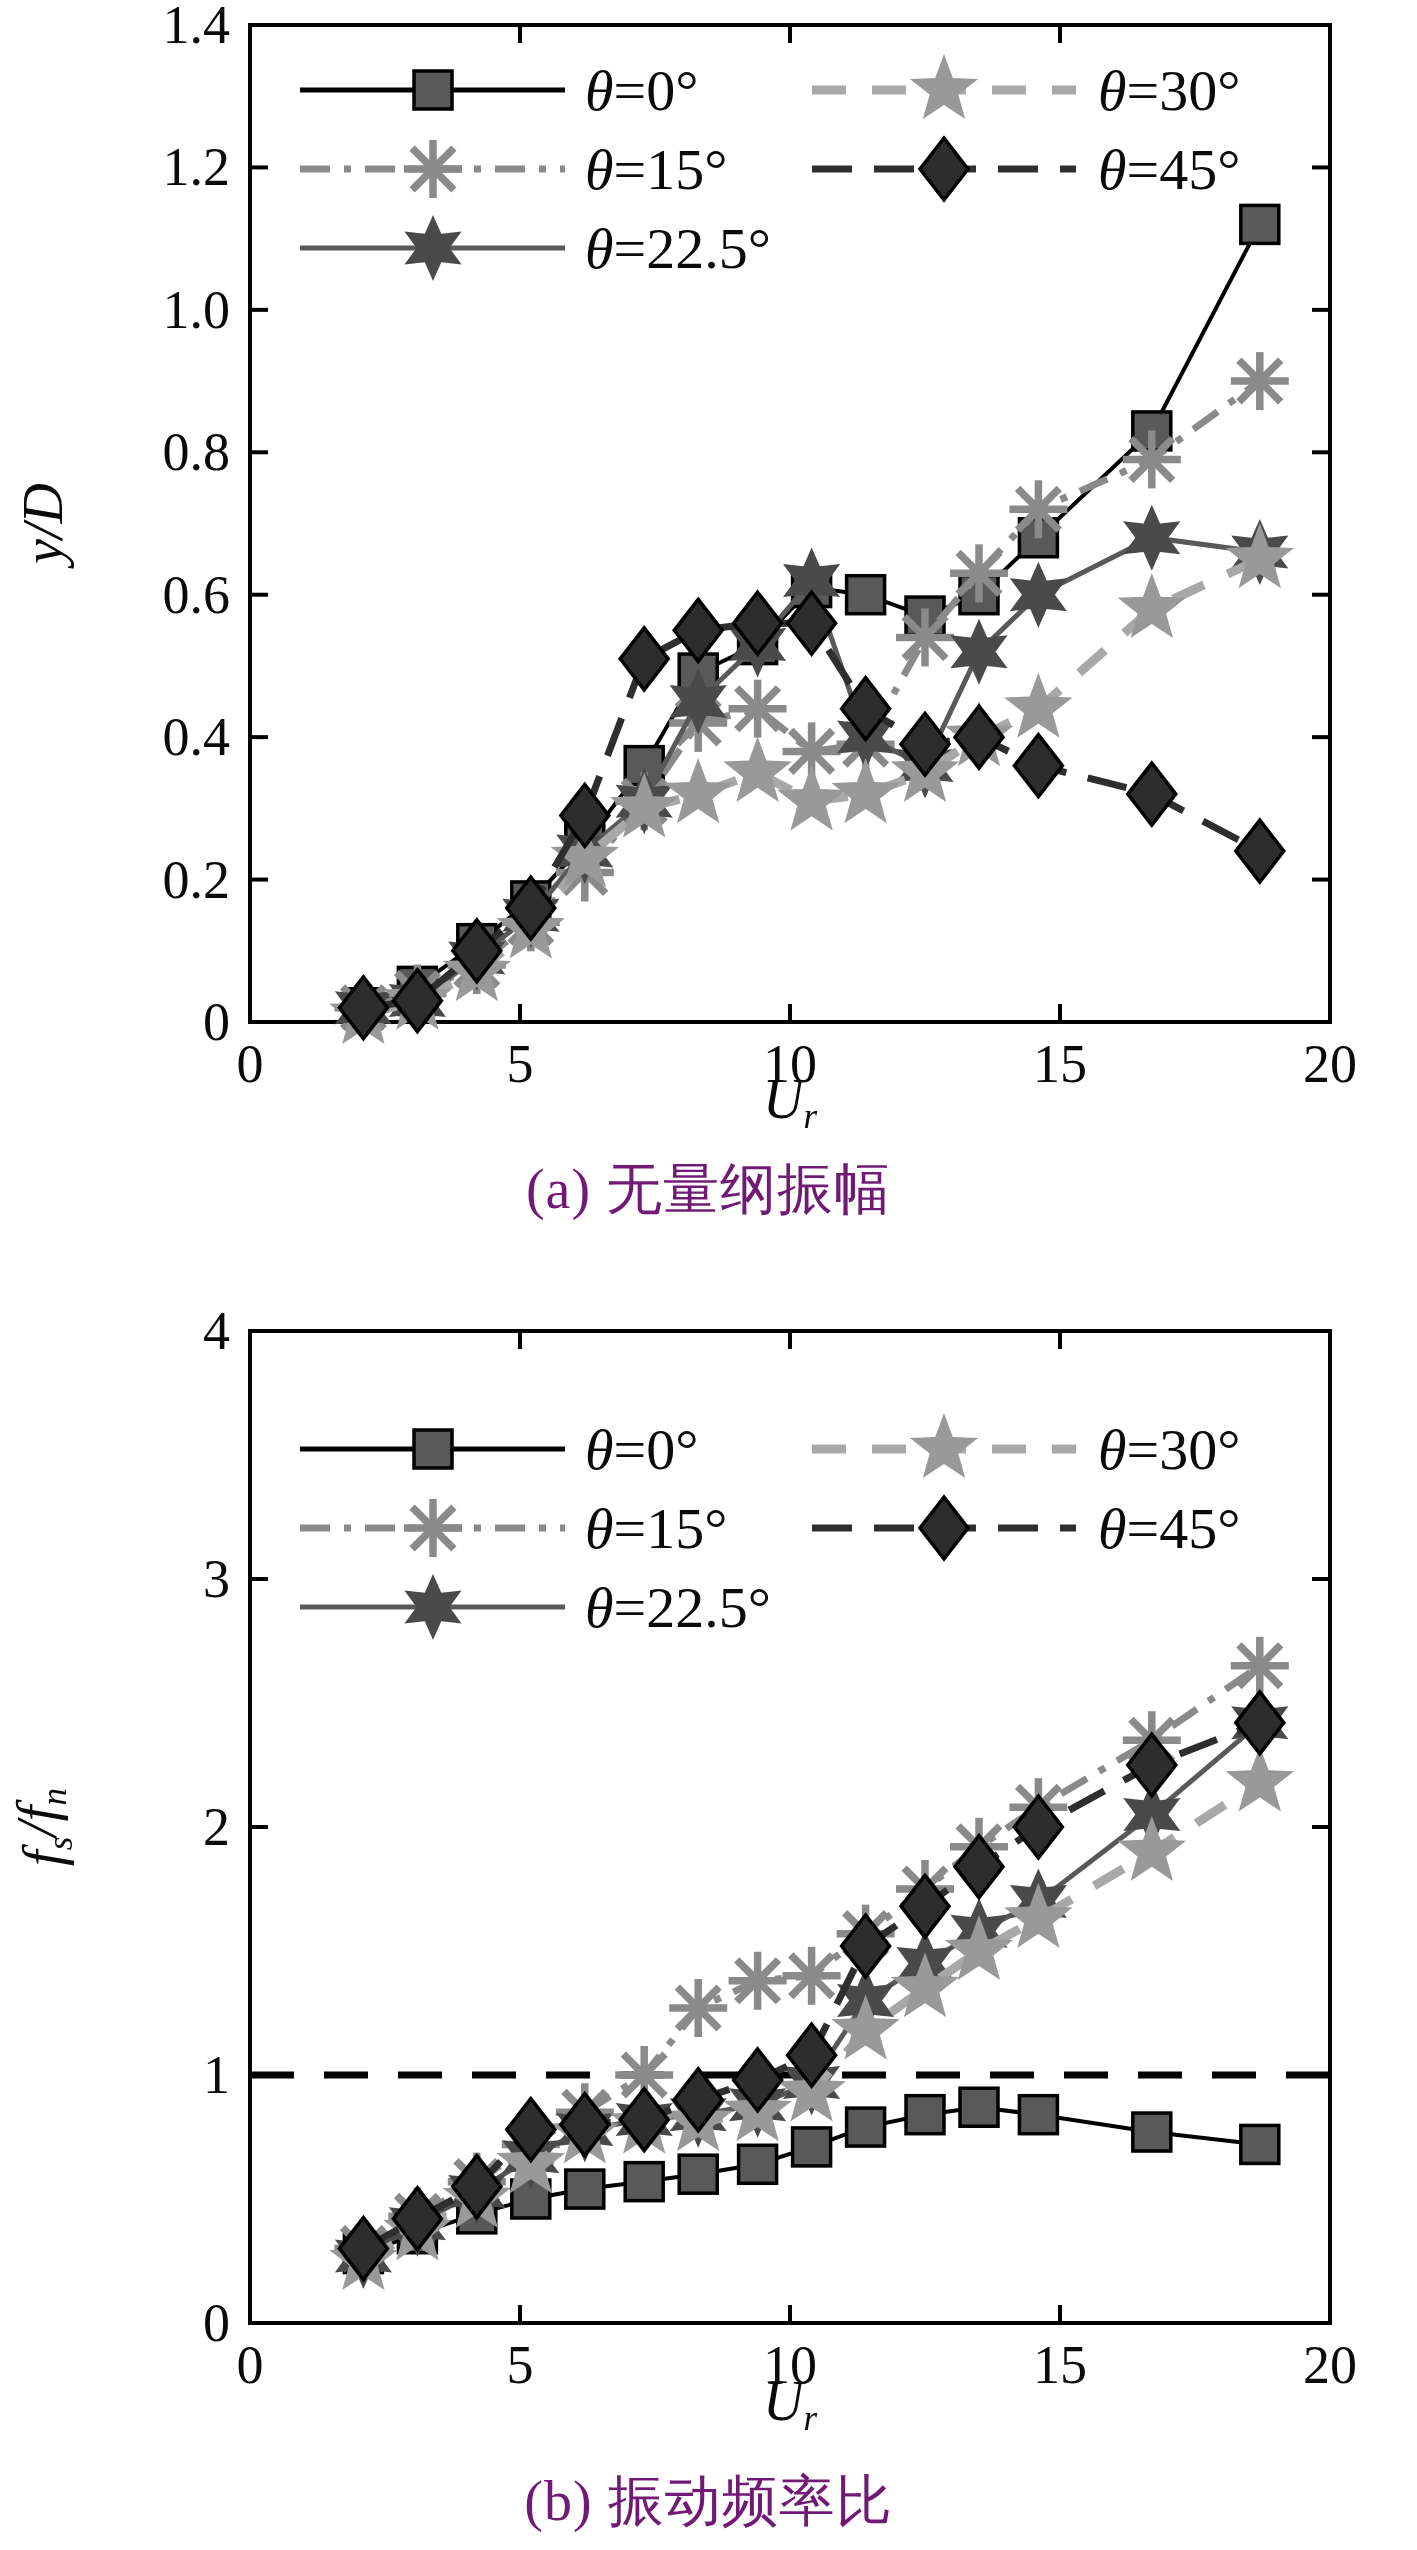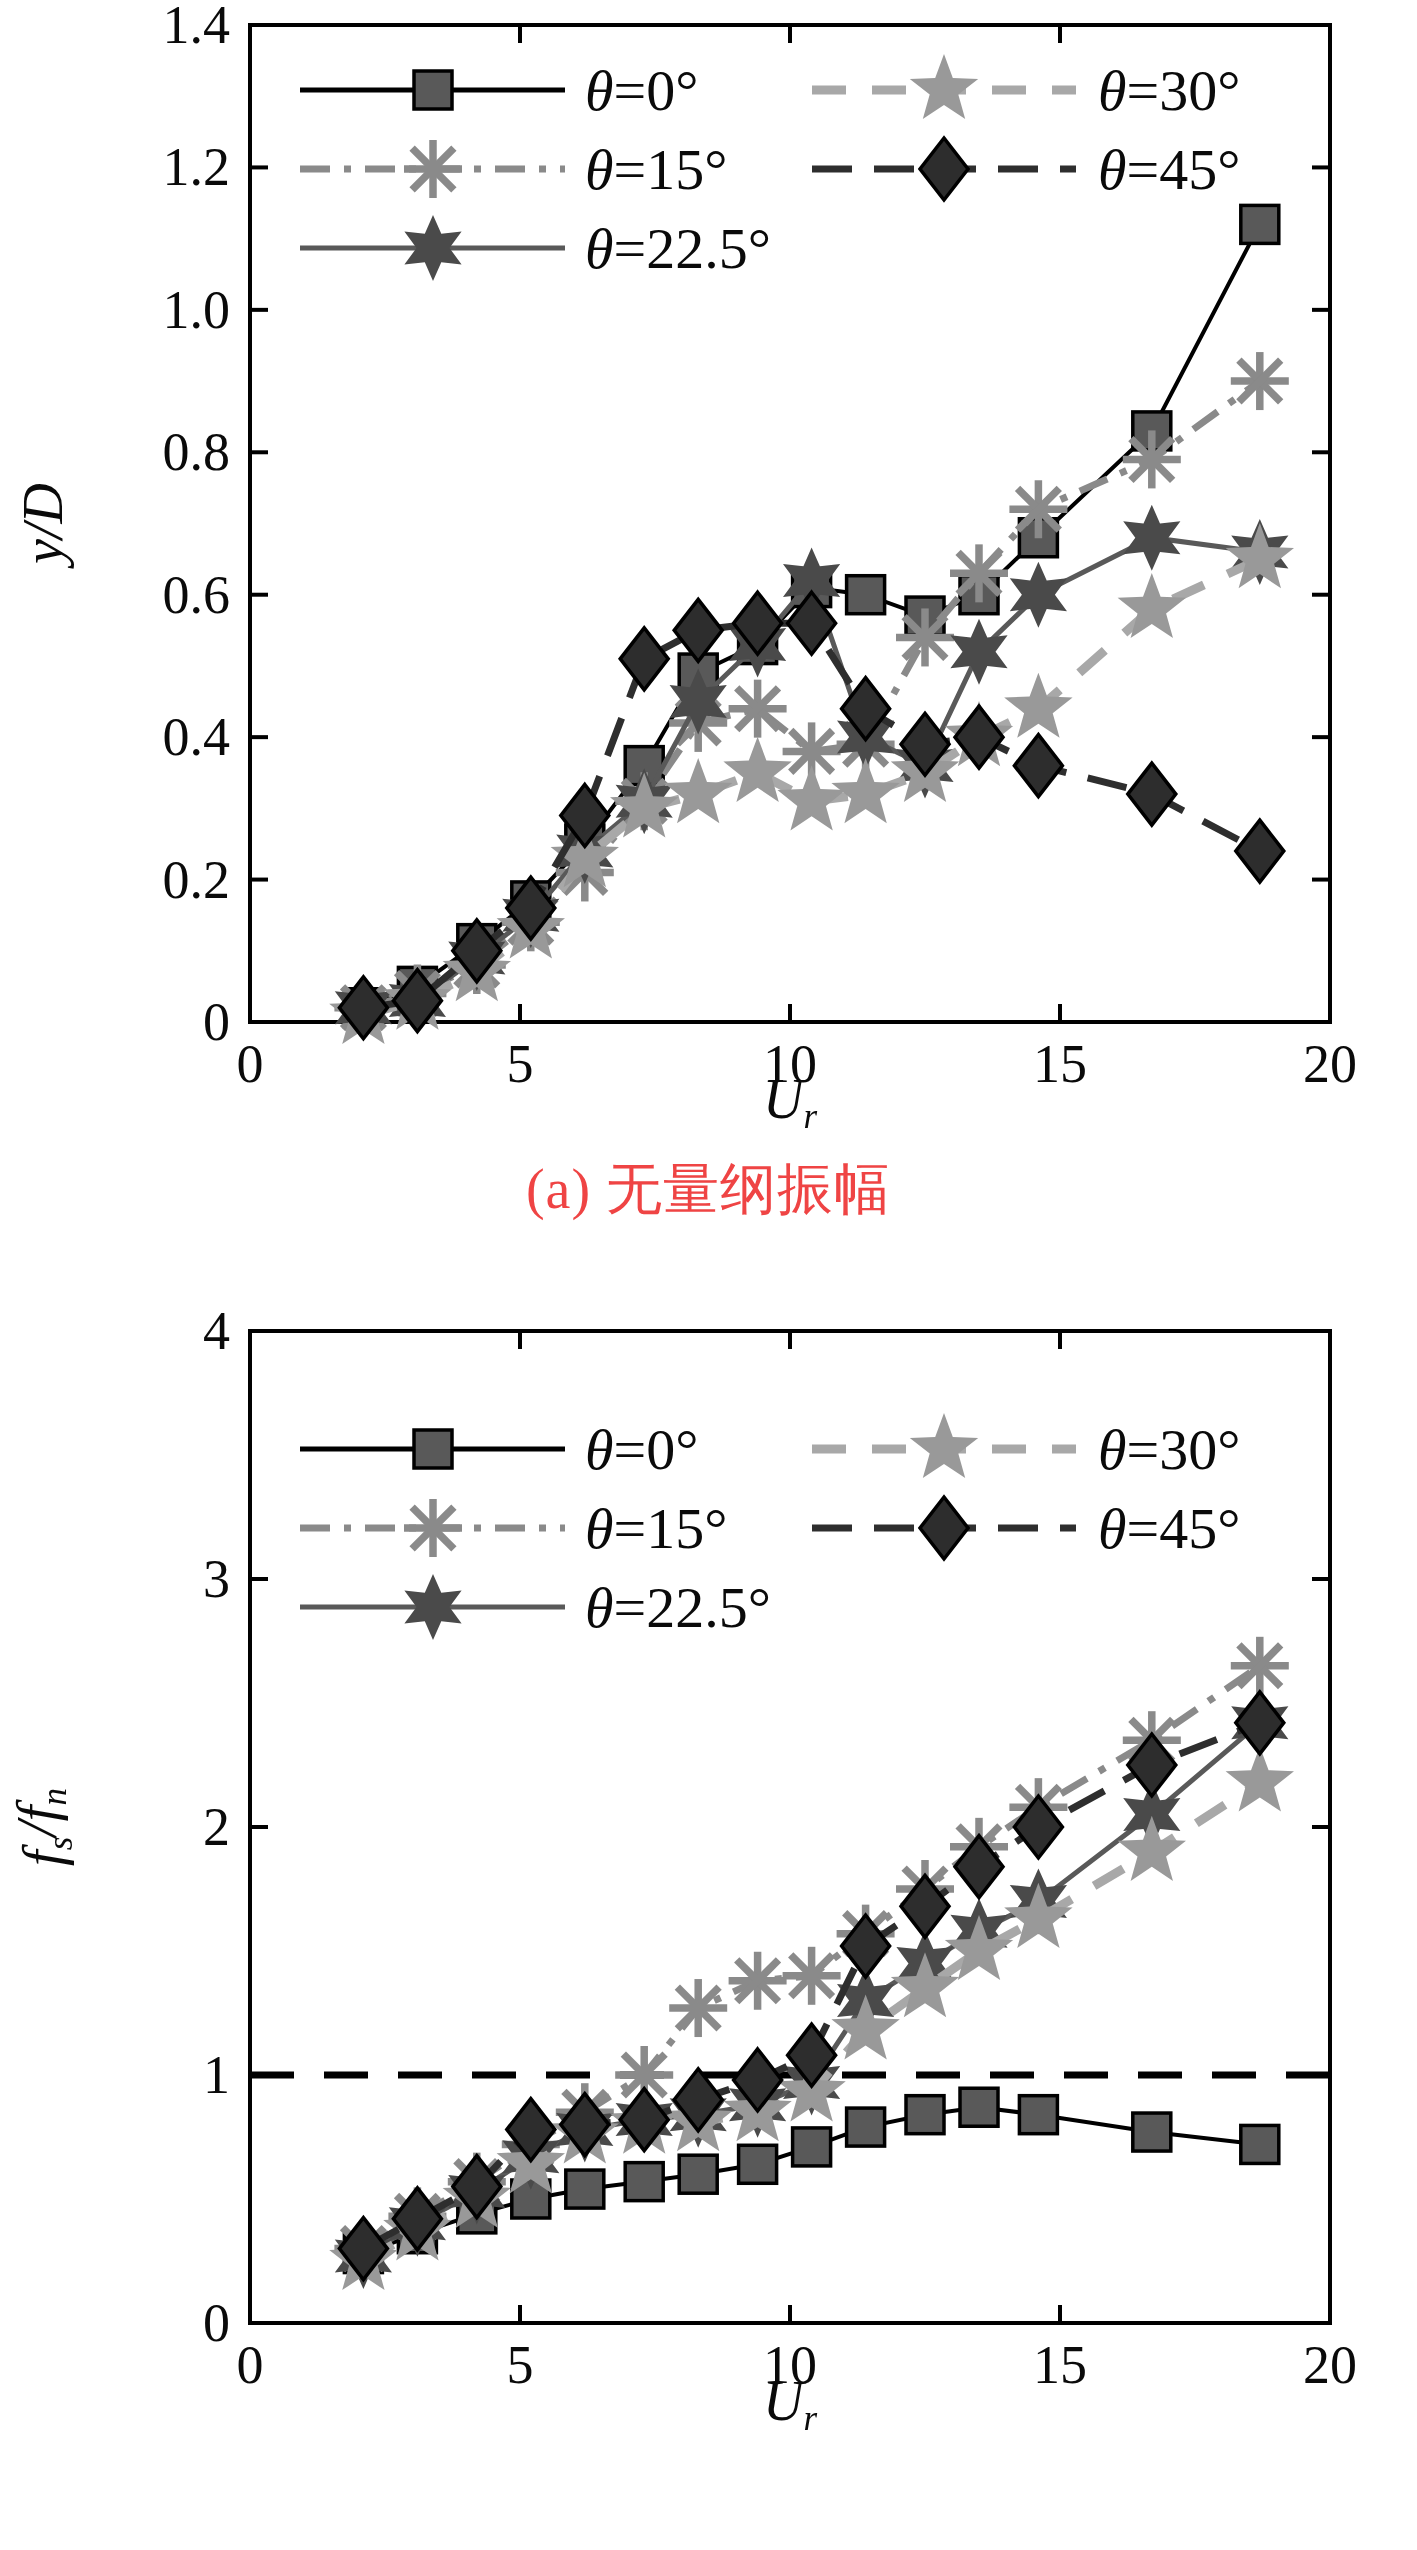--- a/index.html
+++ b/index.html
@@ -3,21 +3,21 @@
 <meta charset="utf-8">
 <style>
   html,body{margin:0;padding:0;background:#fff;}
   .figure{position:relative;width:1417px;height:2550px;background:#fff;overflow:hidden;
           font-family:"Liberation Serif", serif;}
   .panel{position:absolute;left:0;width:1417px;}
   .panel-a{top:0;height:1270px;}
   .panel-b{top:1270px;height:1280px;}
   .panel svg{position:absolute;left:0;top:0;}
   .caption{position:absolute;left:0;width:1417px;text-align:center;
-           font-size:56px;color:#ef4444;letter-spacing:1px;}
+           font-size:56px;color:#701a75;letter-spacing:1px;}
   .caption-a{top:1152px;}
   .caption-b{top:2464px;}
   text{font-family:"Liberation Serif", serif;}
 </style>
 </head>
 <body>
 
 <div class="figure">
   <div class="panel panel-a">
     <svg id="svg-a" width="1417" height="1270" viewBox="0 0 1417 1270">
@@ -751,13 +751,14 @@
             <line x1="812" y1="258" x2="1076" y2="258" stroke="#2e2e2e" stroke-width="7" stroke-dasharray="40 22"></line>
             <g>
               <polygon points="944,227 968,258 944,289 920,258" fill="#2d2d2d" stroke="#000" stroke-width="3.5"></polygon>
             </g>
             <text x="1098" y="278" font-size="58" fill="#0a0a0a"><tspan font-style="italic">θ</tspan><tspan>=45°</tspan></text>
           </g>
         </g>
       </svg>
   </div>
   <div class="caption caption-a">(a) 无量纲振幅</div>
+  <div class="caption caption-b">(b) 振动频率比</div>
 </div>
 
 </body></html>

